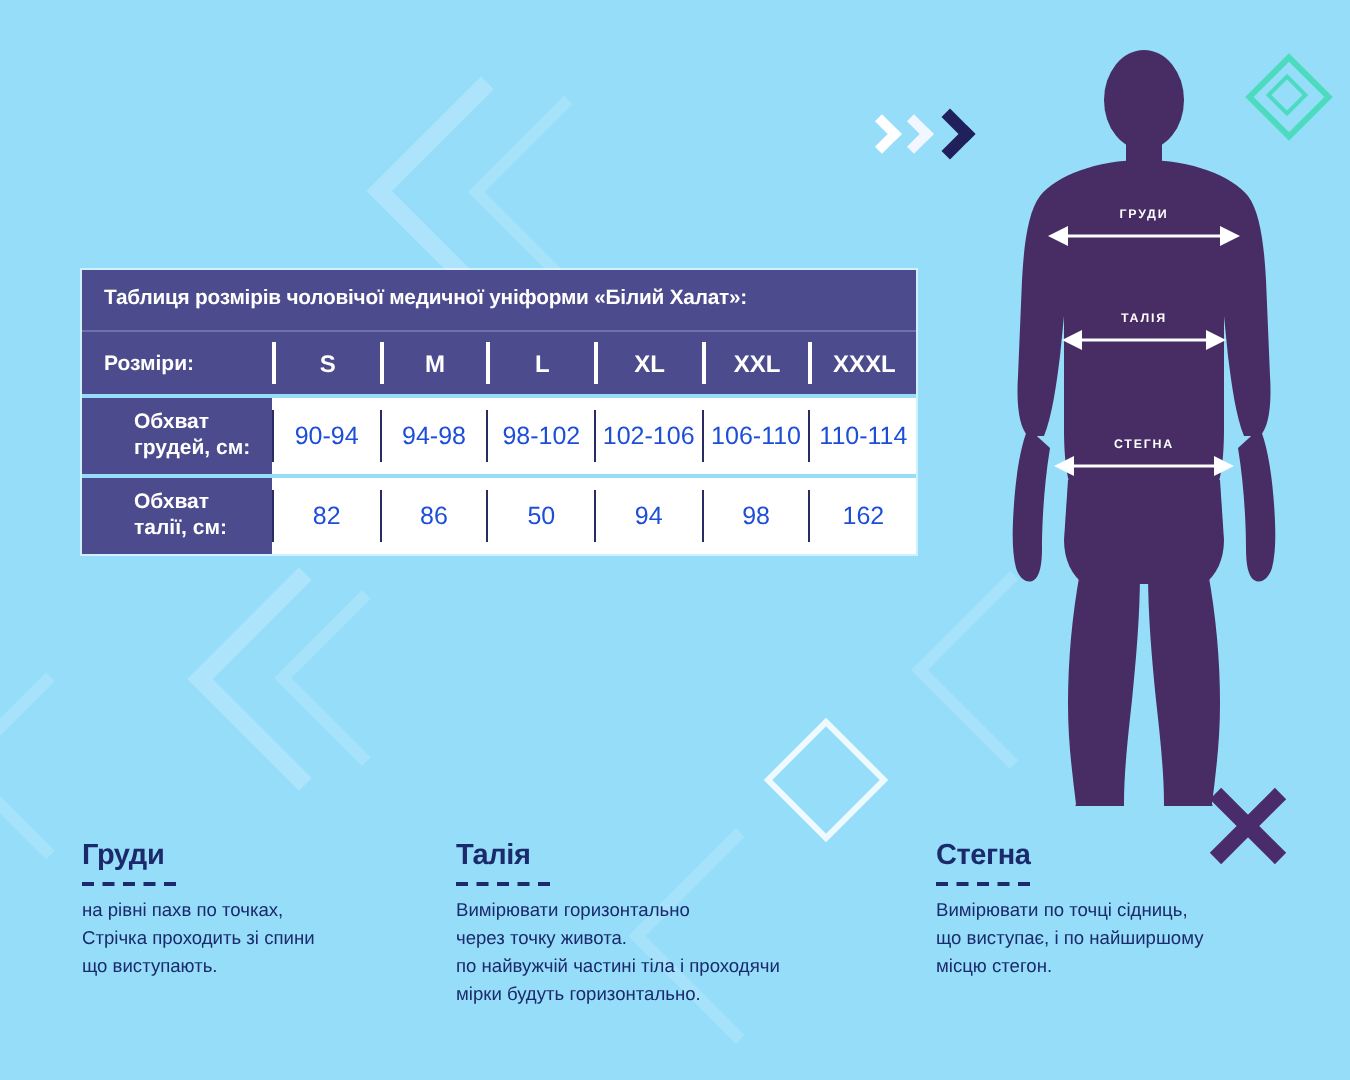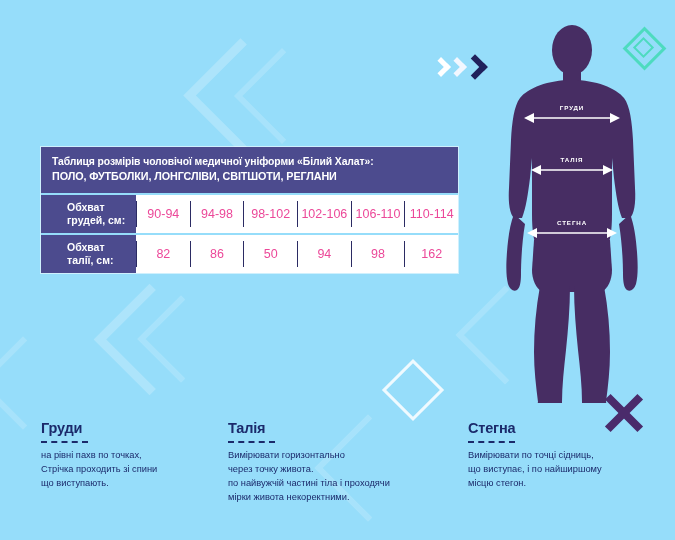--- a/index.html
+++ b/index.html
@@ -28,21 +28,21 @@
   }
   .wm-chev.thin {
     border-width: 0 0 6px 6px;
     border-color: rgba(255,255,255,0.17);
   }
 
   
   #size-table {
     position: absolute;
     left: 41px;
-    top: 147px;
+    top: 135px;
     width: 417px;
     background: #ffffff;
     box-shadow: 0 0 0 1px rgba(255,255,255,0.55);
   }
   .tbl-title {
     background: #4c4b8e;
     color: #ffffff;
     padding: 8px 11px 9px 11px;
     line-height: 1.28;
   }
@@ -107,21 +107,21 @@
     font-weight: bold;
     line-height: 1.25;
     display: flex;
     flex-direction: column;
     justify-content: center;
     padding-left: 26px;
     box-sizing: border-box;
   }
   .tbl-row .dc {
     flex: 1 1 0;
-    color: #ec4899;
+    color: #1d4ed8;
     font-size: 12.5px;
     display: flex;
     align-items: center;
     justify-content: center;
     border-left: 1.5px solid #2b2b63;
     box-sizing: border-box;
     margin: 6px 0;
   }
   .tbl-row .dc:first-of-type { border-left: none; }
 
@@ -229,23 +229,31 @@
 
 <div class="x-deco" style="left:601px; top:390px;">
   <span class="a"></span>
   <span class="b"></span>
 </div>
 
 <div id="size-table">
 
   <div class="tbl-title">
     <span class="t1">Таблиця розмірів чоловічої медичної уніформи «Білий Халат»:</span>
-    <span class="t2">ПОЛО, ФУТБОЛКИ, ЛОНГСЛІВИ, СВІТШОТИ, РЕГЛАНИ</span>
   </div>
 
+  <div class="tbl-head">
+    <div class="lbl">Розміри:</div>
+    <div class="hc">S</div>
+    <div class="hc">M</div>
+    <div class="hc">L</div>
+    <div class="hc">XL</div>
+    <div class="hc">XXL</div>
+    <div class="hc">XXXL</div>
+  </div>
 
   <div class="tbl-row">
     <div class="lbl">
       <span>Обхват</span>
       <span>грудей, см:</span>
     </div>
     <div class="dc">90-94</div>
     <div class="dc">94-98</div>
     <div class="dc">98-102</div>
     <div class="dc">102-106</div>
@@ -352,21 +360,21 @@
   <p>Стрічка проходить зі спини</p>
   <p>що виступають.</p>
 </div>
 
 <div class="info" id="info-ta">
   <h3>Талія</h3>
   <div class="dash"></div>
   <p>Вимірювати  горизонтально</p>
   <p>через точку живота.</p>
   <p>по найвужчій частині тіла і проходячи</p>
-  <p>мірки живота некоректними.</p>
+  <p>мірки будуть горизонтально.</p>
 </div>
 
 <div class="info" id="info-st">
   <h3>Стегна</h3>
   <div class="dash"></div>
   <p>Вимірювати по точці сідниць,</p>
   <p>що виступає, і по найширшому</p>
   <p>місцю стегон.</p>
 </div>
 

